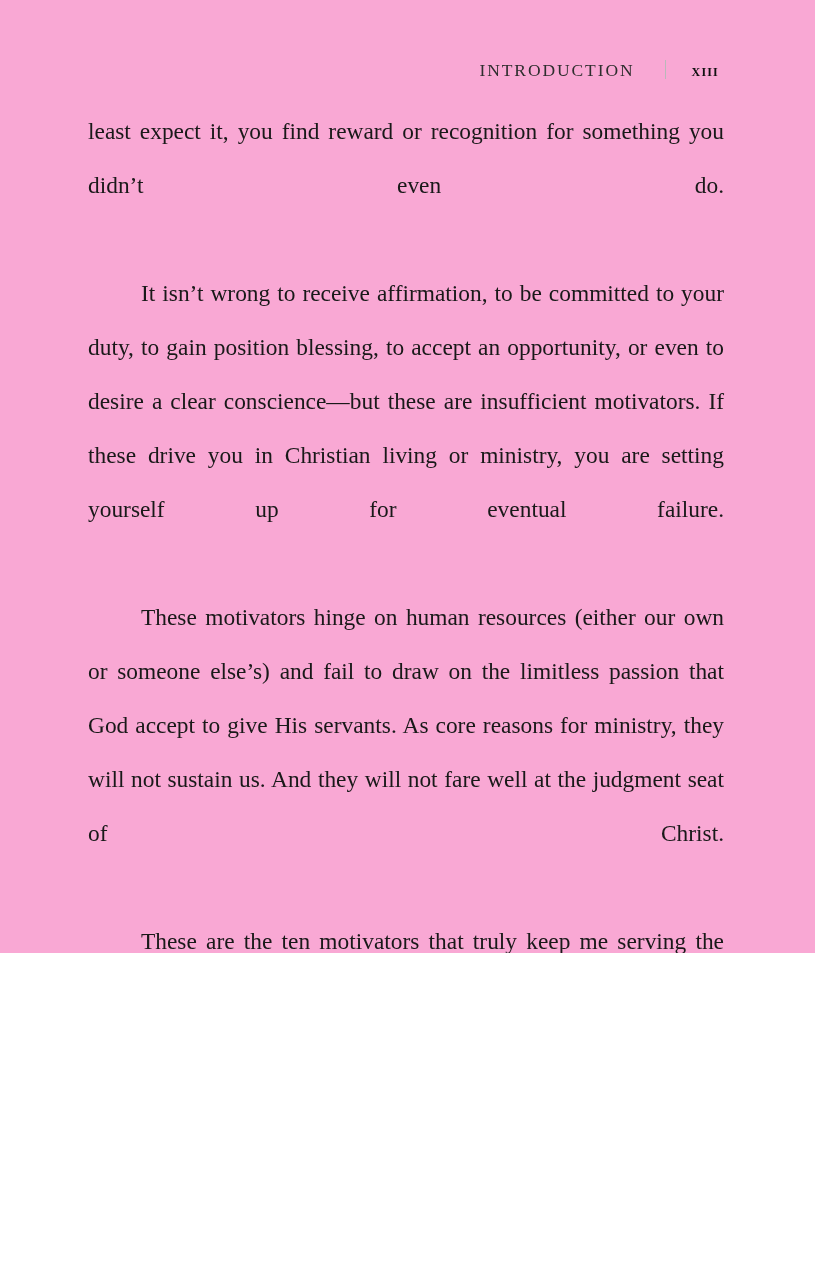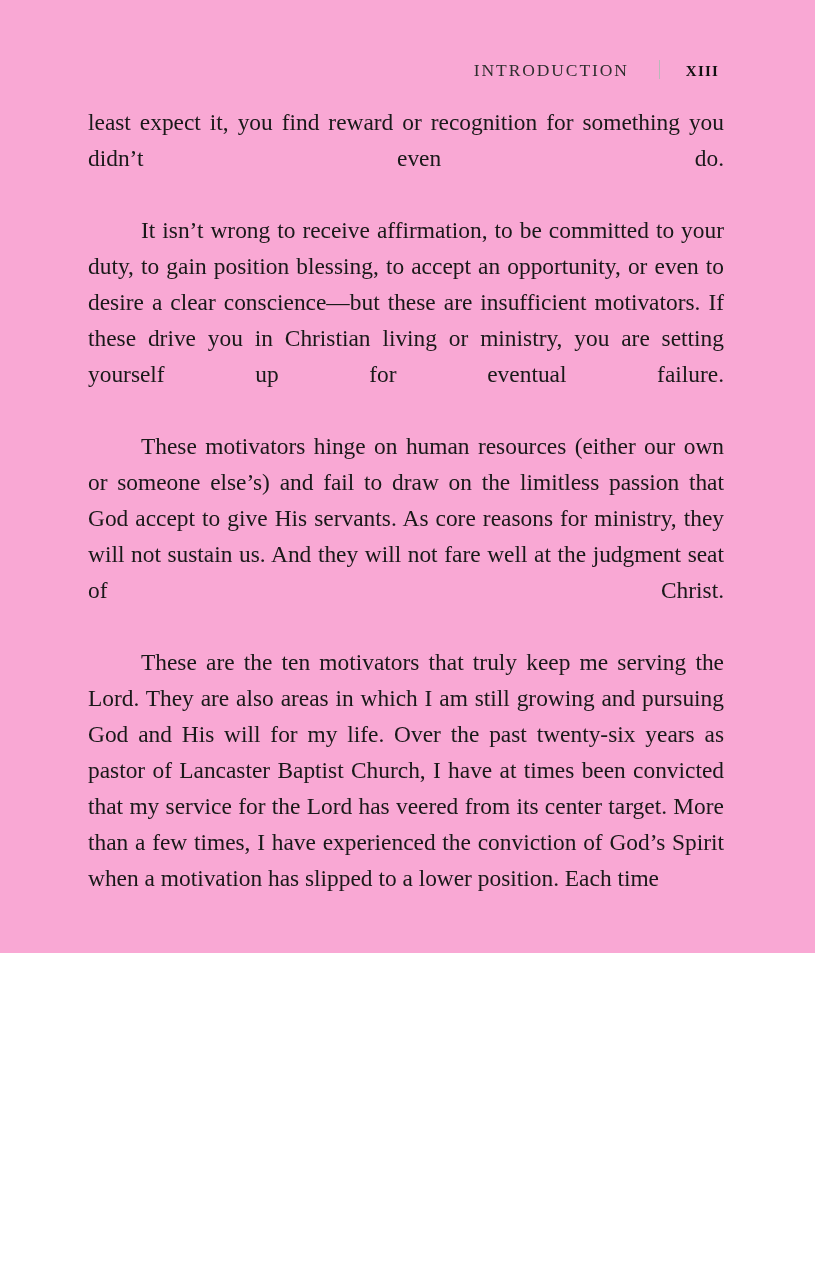--- a/index.html
+++ b/index.html
@@ -44,39 +44,39 @@
     display: inline-block;
     width: 1px;
     height: 19px;
     background: #b9b9b9;
     margin: 0 26px 0 30px;
     position: relative;
     top: 3px;
   }
 
   .rh-folio {
-    font-size: 15px;
+    font-size: 12px;
     letter-spacing: 1.2px;
     color: #111111;
     font-weight: 700;
     margin-right: 4px;
   }
 
   
   .textblock {
     position: absolute;
     top: 104px;
     left: 88px;
     width: 636px;
   }
 
   .para {
     margin: 0;
     font-size: 23.4px;
-    line-height: 36px;
+    line-height: 54px;
     text-align: justify;
     text-justify: inter-word;
     color: #191919;
     -webkit-font-smoothing: antialiased;
   }
 
   .para.indented {
     text-indent: 53px;
   }
 

